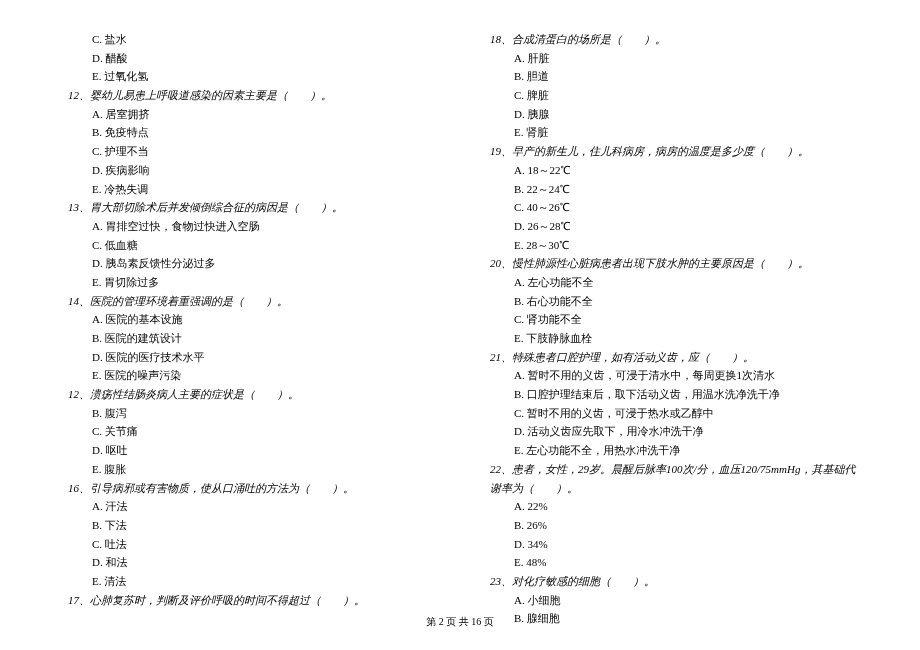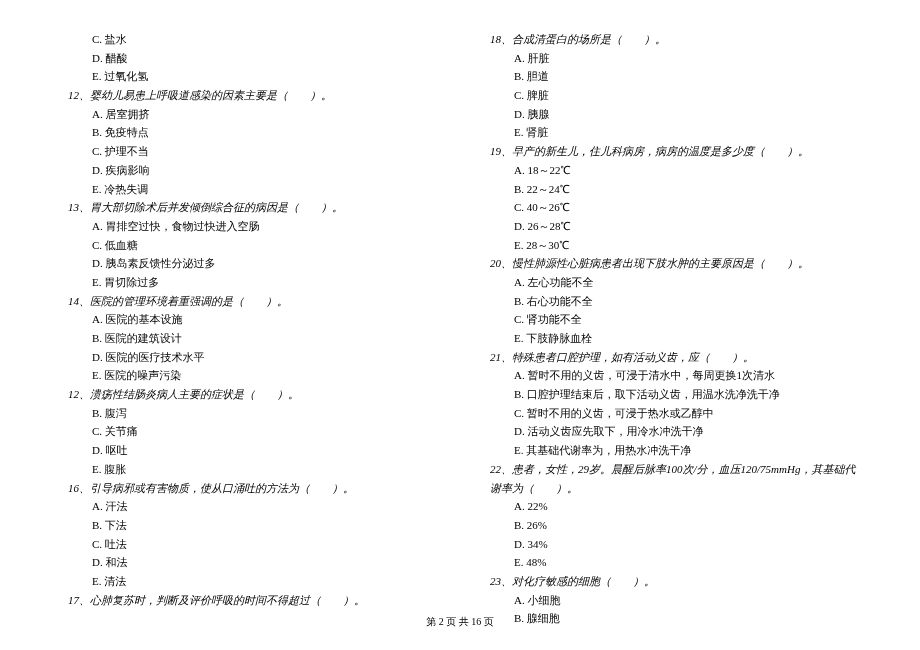--- a/index.html
+++ b/index.html
@@ -133,21 +133,21 @@
     <div class="option">C. 肾功能不全</div>
     <div class="option">E. 下肢静脉血栓</div>
 
     <div class="question">
       <span class="qnum">21、</span><span class="question-text">特殊患者口腔护理，如有活动义齿，应（　　）。</span>
     </div>
     <div class="option">A. 暂时不用的义齿，可浸于清水中，每周更换1次清水</div>
     <div class="option">B. 口腔护理结束后，取下活动义齿，用温水洗净洗干净</div>
     <div class="option">C. 暂时不用的义齿，可浸于热水或乙醇中</div>
     <div class="option">D. 活动义齿应先取下，用冷水冲洗干净</div>
-    <div class="option">E. 其基础代谢率为，用热水冲洗干净</div>
+    <div class="option">E. 左心功能不全，用热水冲洗干净</div>
 
     <div class="question">
       <span class="qnum">22、</span><span class="question-text">患者，女性，29岁。晨醒后脉率100次/分，血压120/75mmHg，其基础代谢率为（　　）。</span>
     </div>
     <div class="option">A. 22%</div>
     <div class="option">B. 26%</div>
     <div class="option">D. 34%</div>
     <div class="option">E. 48%</div>
 
     <div class="question">

